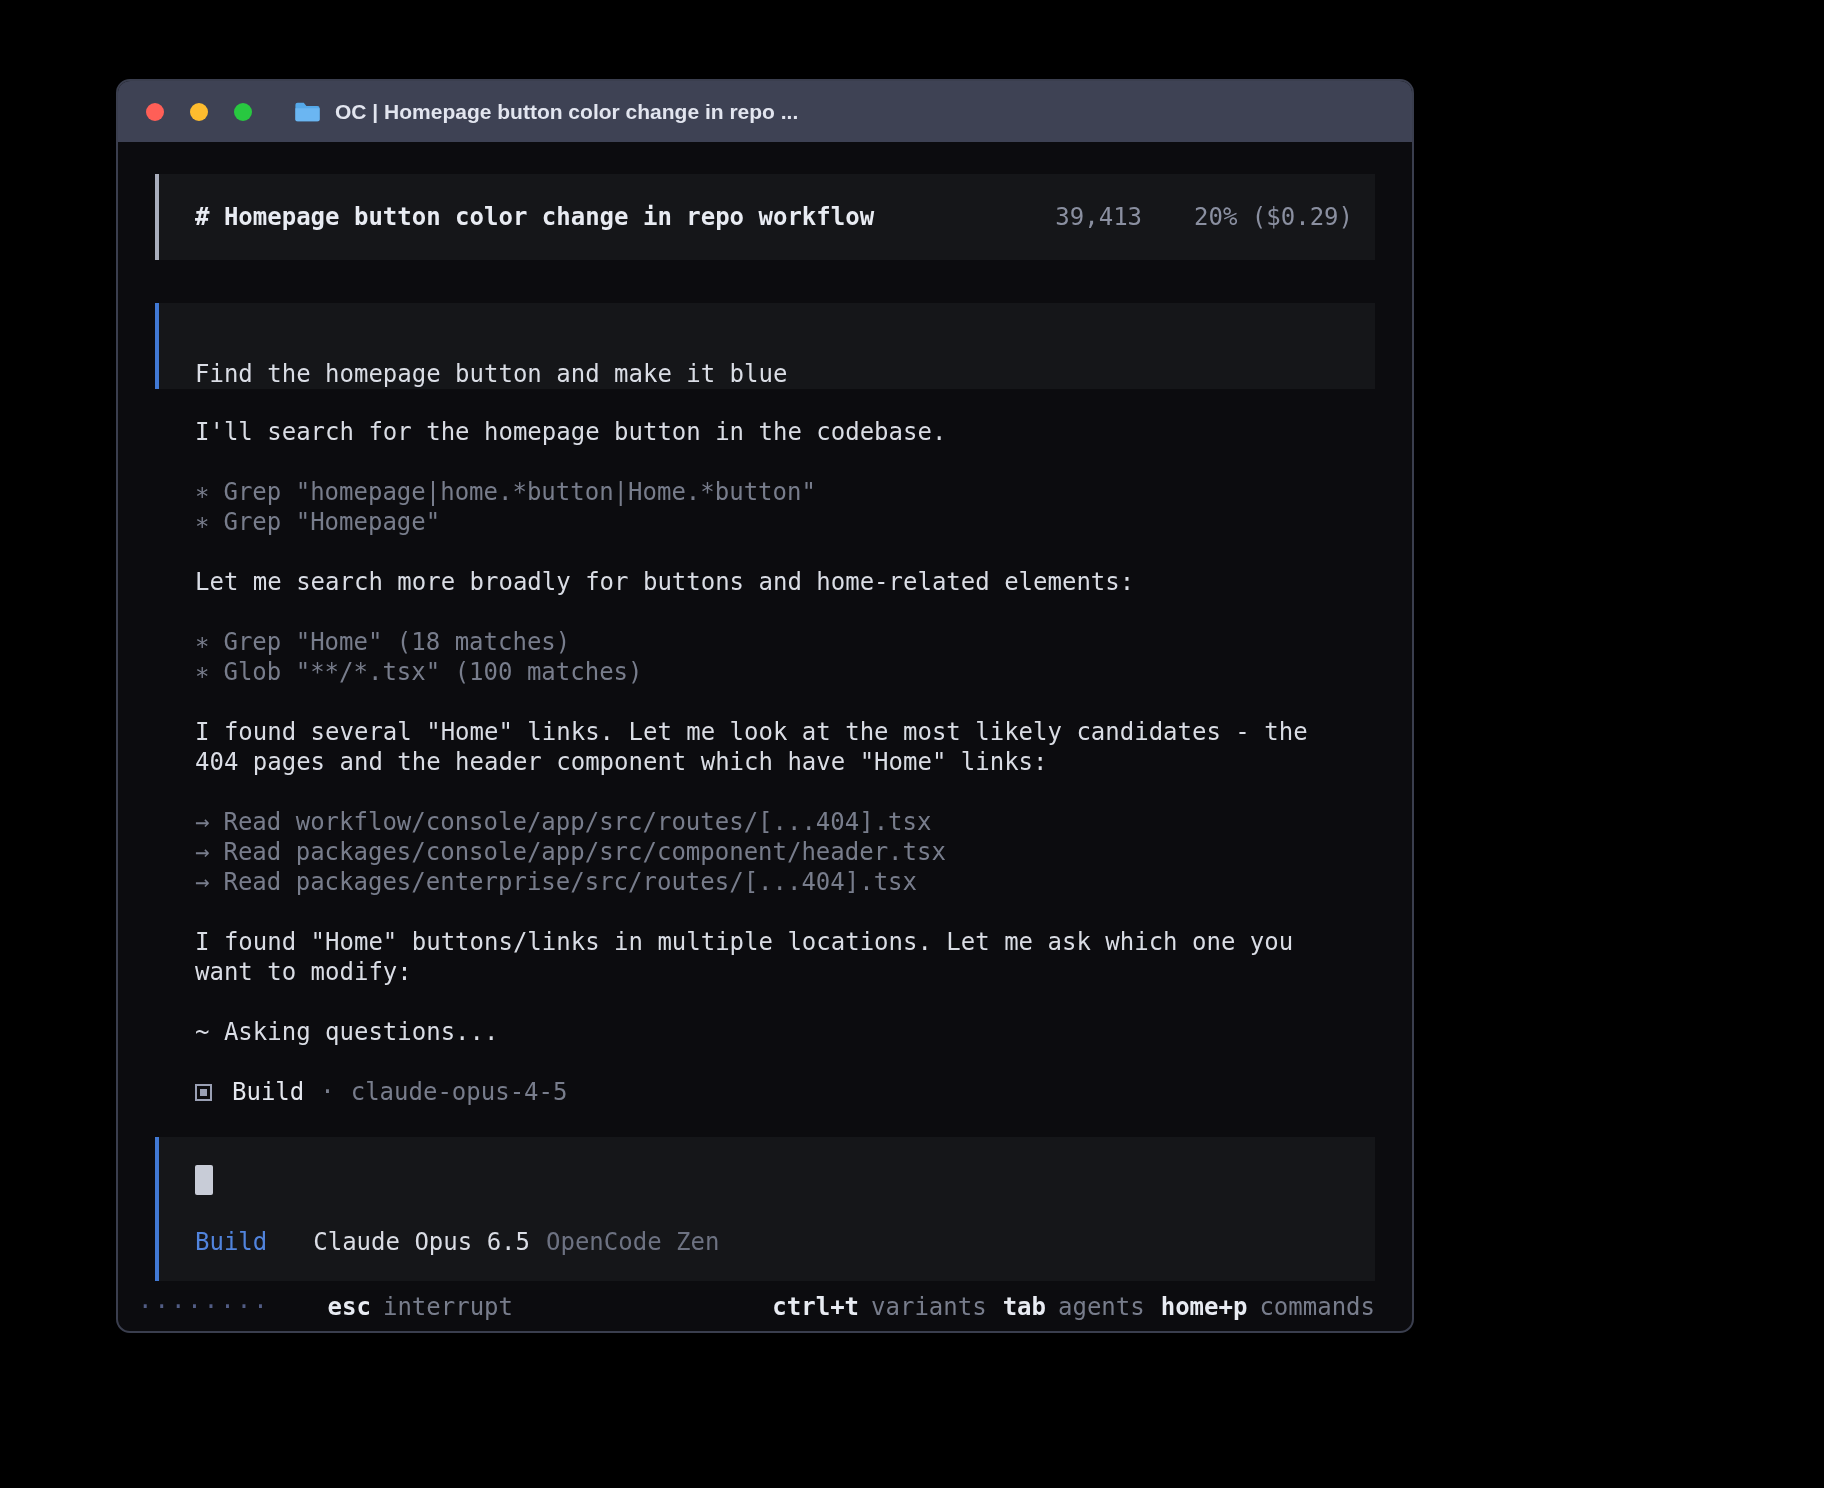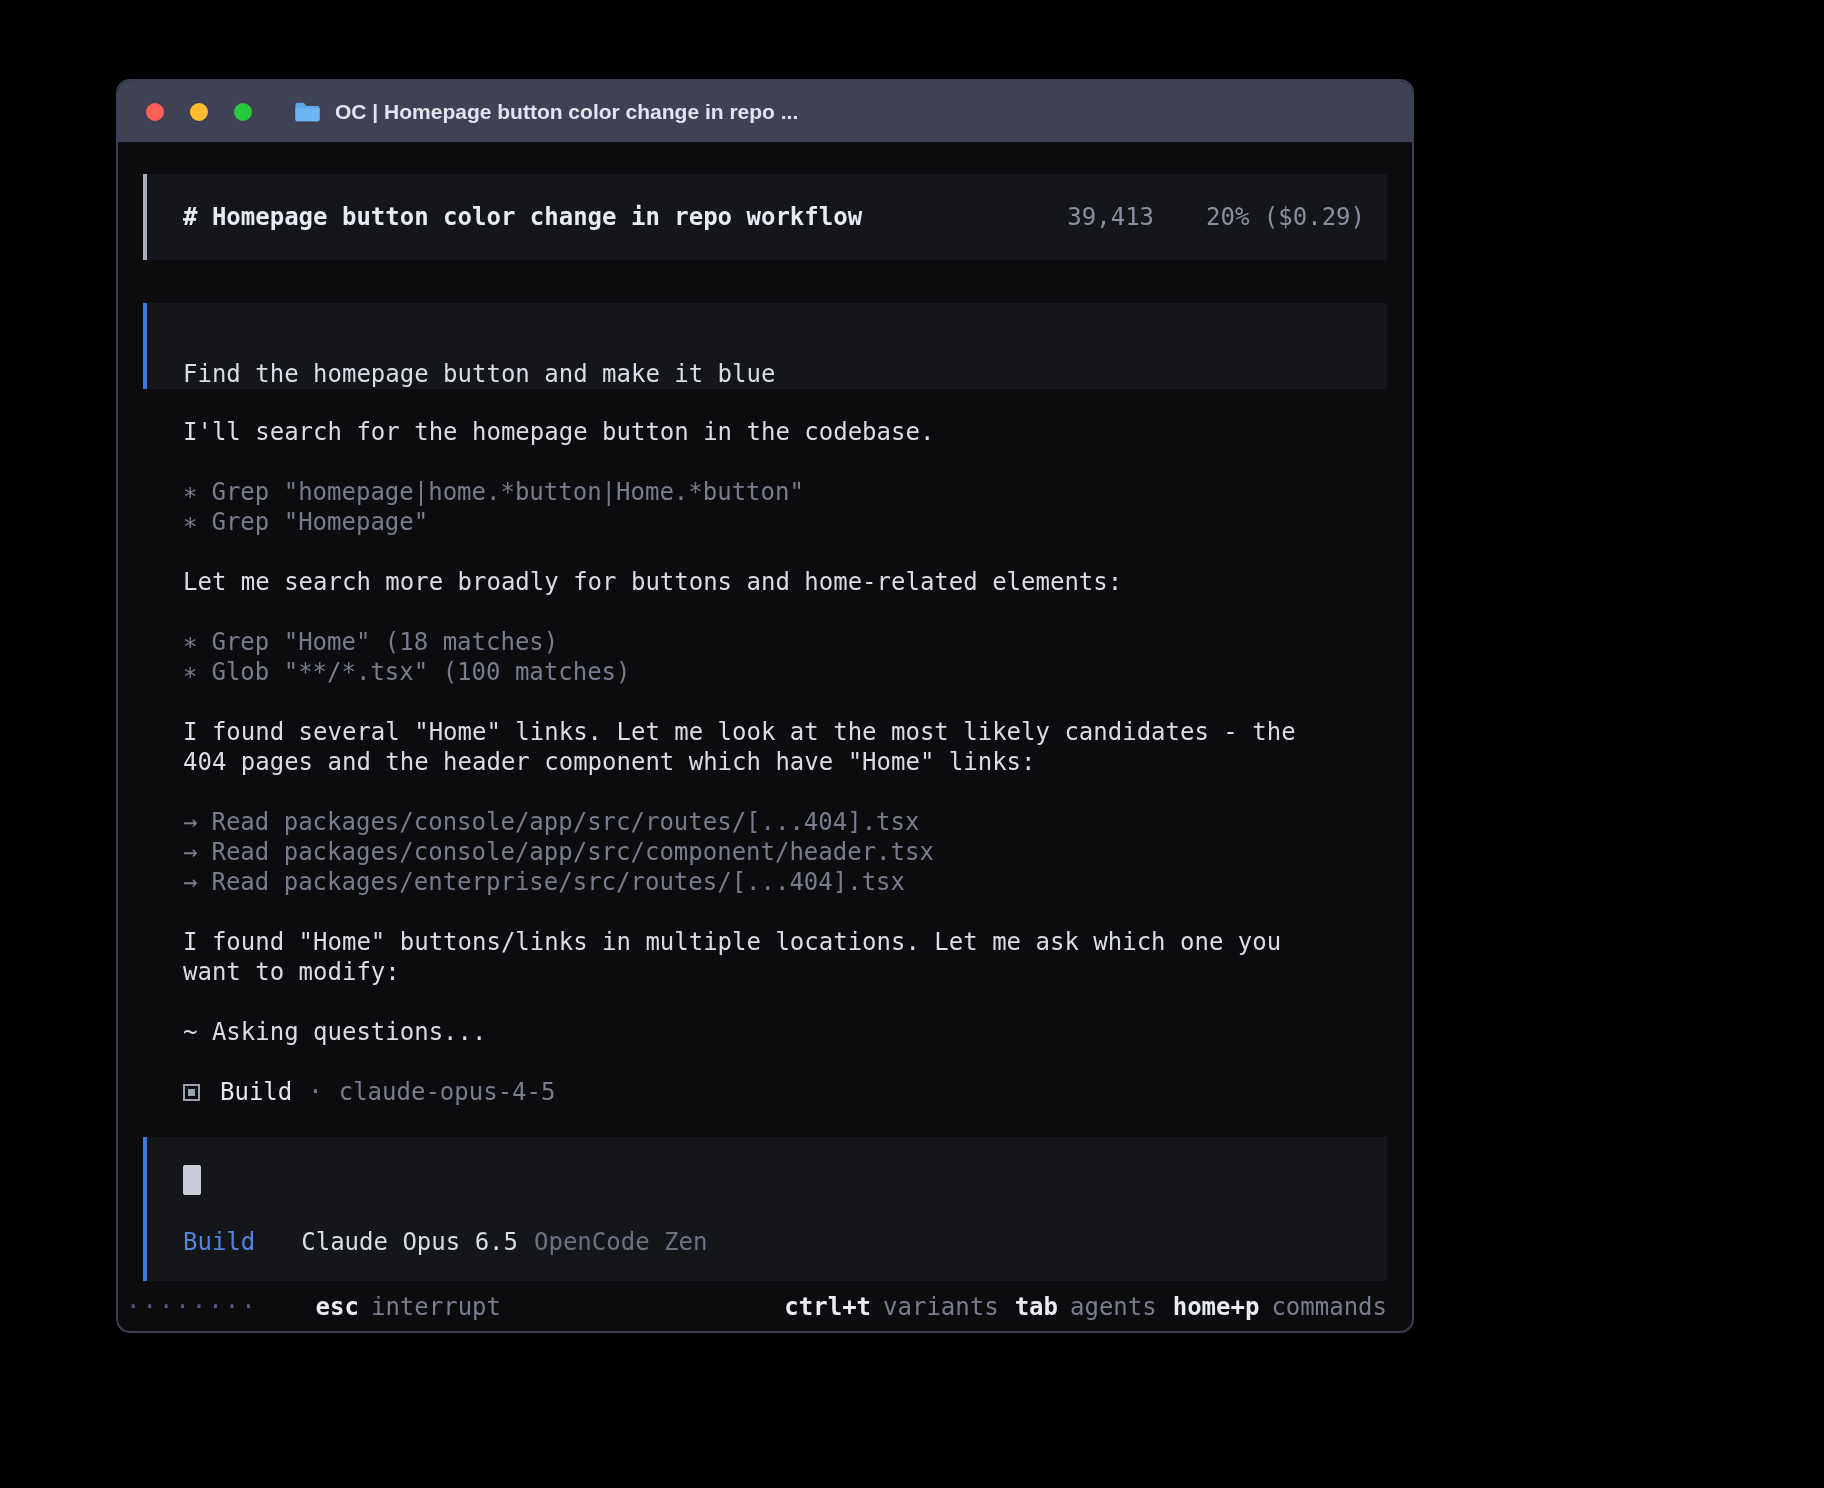--- a/index.html
+++ b/index.html
@@ -37,21 +37,21 @@
     font-family: "Liberation Sans", sans-serif;
     font-weight: 700;
     font-size: 21px;
     color: #e2e5ef;
     white-space: nowrap;
   }
 
   
   .content {
     flex: 1;
-    padding: 0 25px;
+    padding: 0 37px;
     display: flex;
     flex-direction: column;
     font-size: 24px;
     line-height: 30px;
     color: #dadde5;
   }
 
   .headerbox {
     margin-top: 32px;
     height: 86px; flex: 0 0 86px;
@@ -187,21 +187,21 @@
         <span>∗</span>
         <span>Glob "**/*.tsx" (100 matches)</span>
       </div>
       <div class="gap"></div>
 
       <div>I found several "Home" links. Let me look at the most likely candidates - the 404 pages and the header component which have "Home" links:</div>
       <div class="gap"></div>
 
       <div class="iconline dim">
         <span>→</span>
-        <span>Read packages/console/app/src/routes/[...404].tsx</span>
+        <span>Read workflow/console/app/src/routes/[...404].tsx</span>
       </div>
       <div class="iconline dim">
         <span>→</span>
         <span>Read packages/console/app/src/component/header.tsx</span>
       </div>
       <div class="iconline dim">
         <span>→</span>
         <span>Read packages/enterprise/src/routes/[...404].tsx</span>
       </div>
       <div class="gap"></div>

